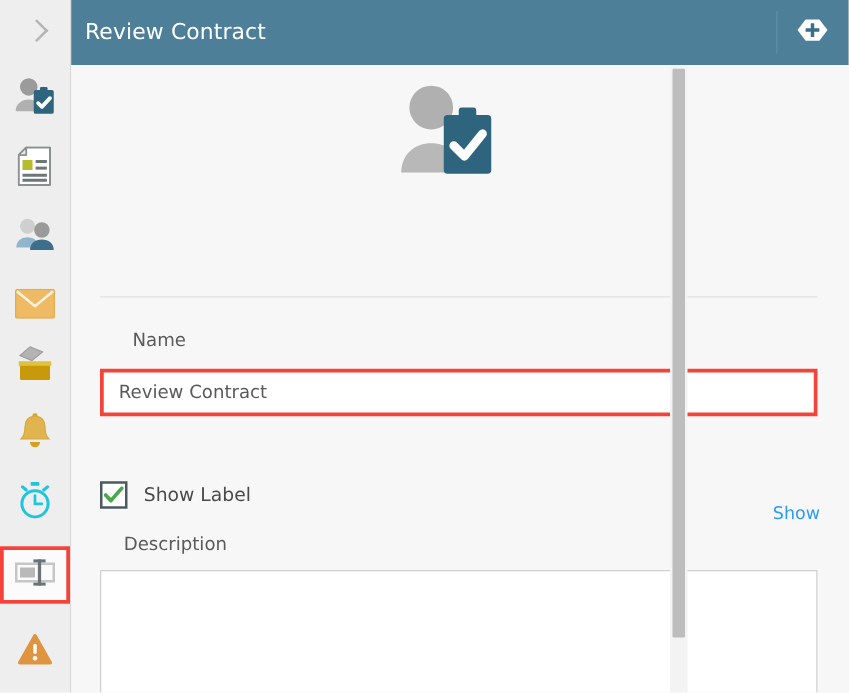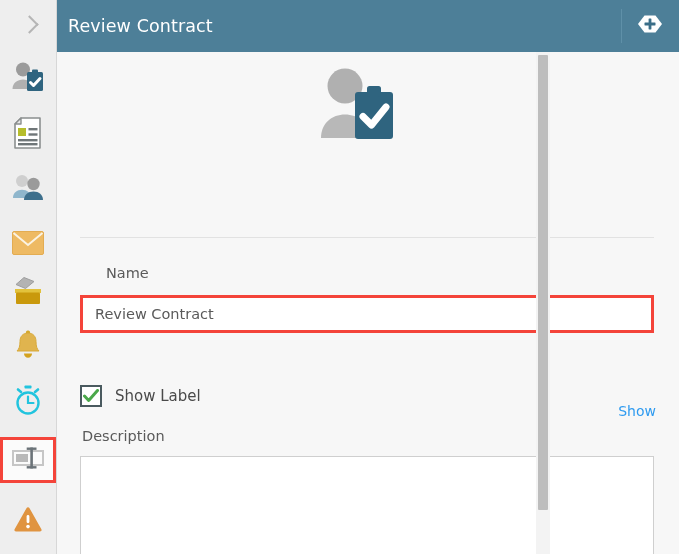--- a/index.html
+++ b/index.html
@@ -153,21 +153,21 @@
     border: 2px solid #4a5a5f;
     background: #ffffff;
     display: flex; align-items: center; justify-content: center;
   }
   #show-label-text {
     margin-left: 13px;
     font-size: 15px;
     color: #4a4a4a;
   }
 
-  #desc-label { left: 25px; top: 376px; }
+  #desc-label { left: 42px; top: 376px; }
 
   #desc-textarea {
     position: absolute; left: 23px; top: 404px;
     width: 574px; height: 100px;
     border: 1px solid #cfcfcf;
     background: #ffffff;
     resize: none;
     outline: none;
     padding: 8px 10px;
     font-family: "DejaVu Sans", "Liberation Sans", sans-serif;

